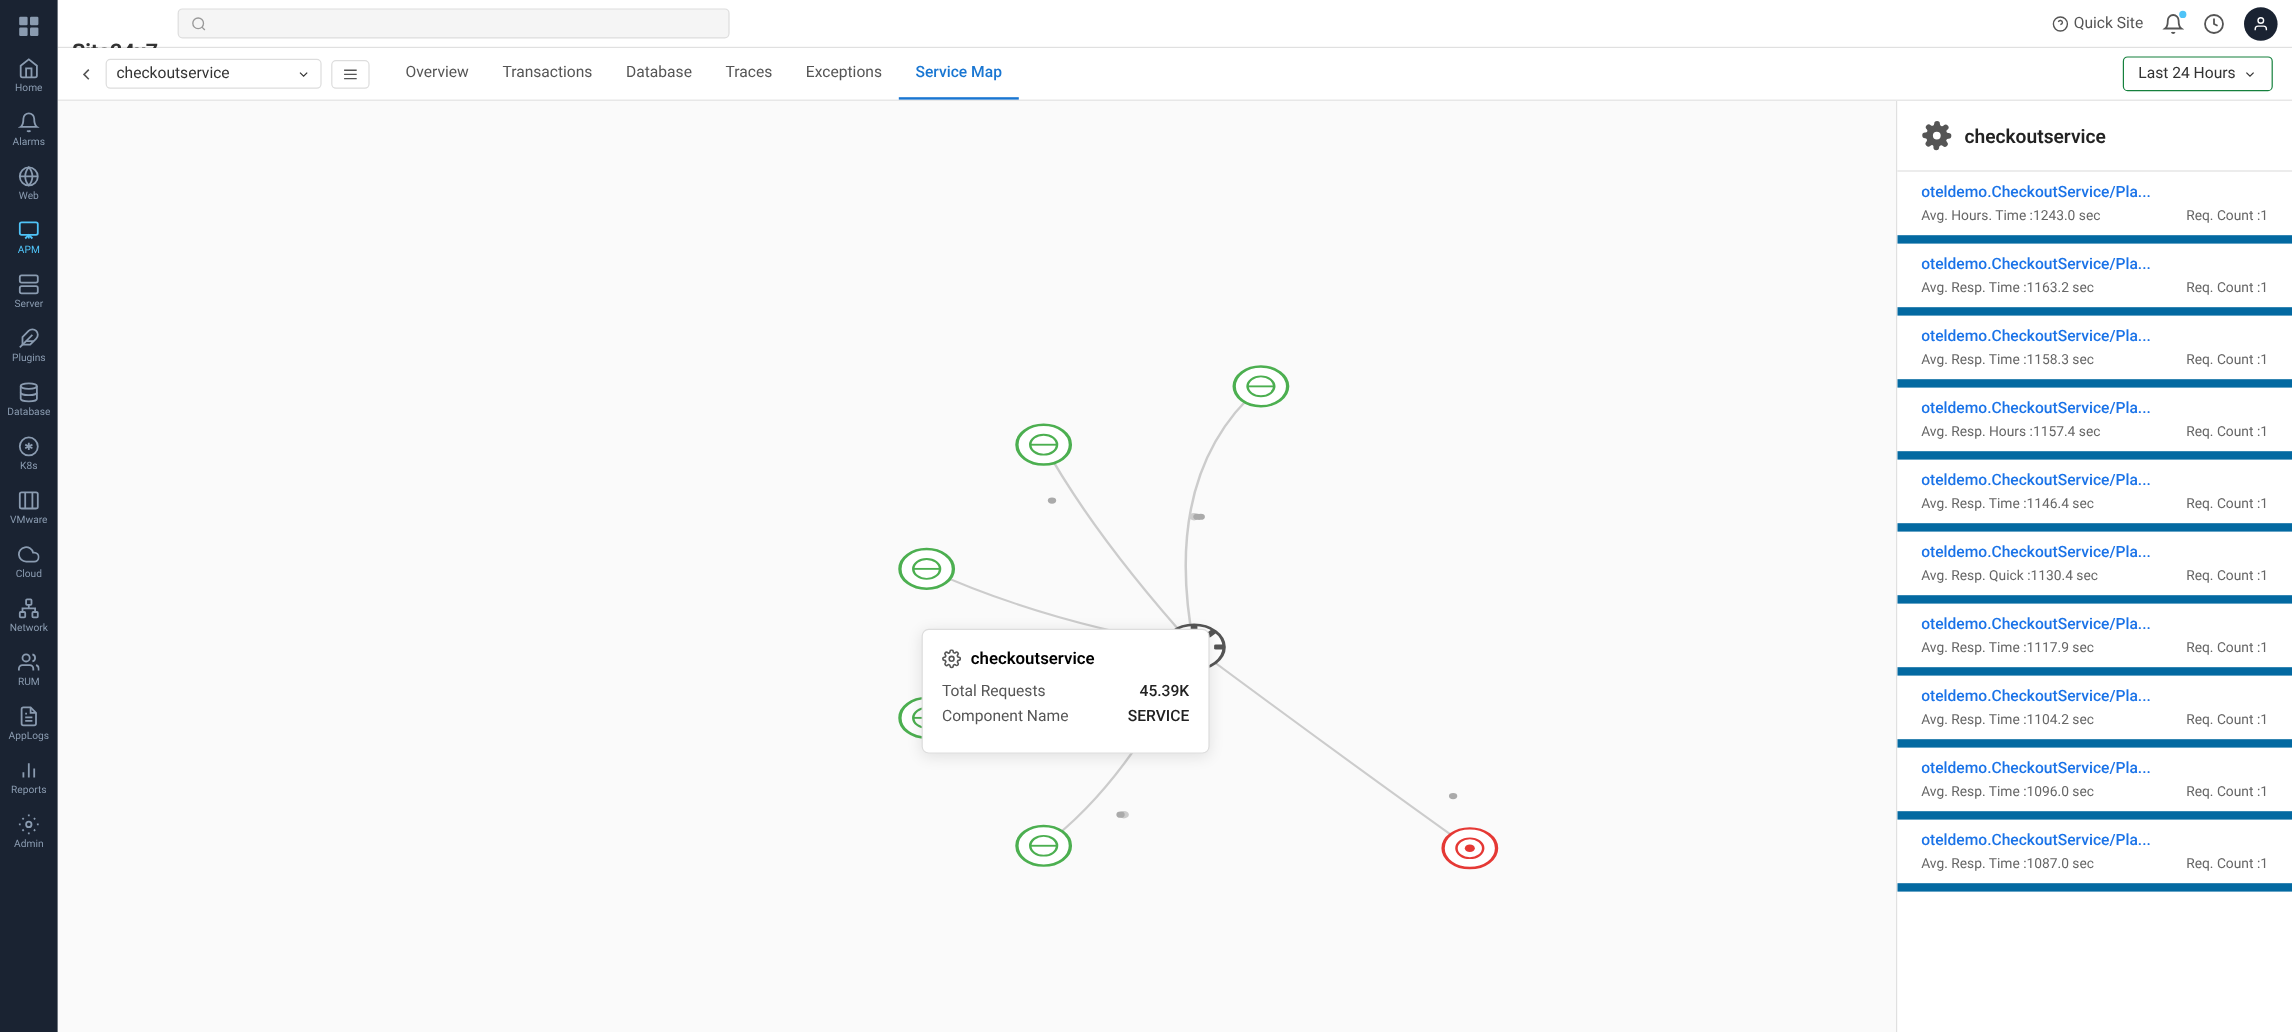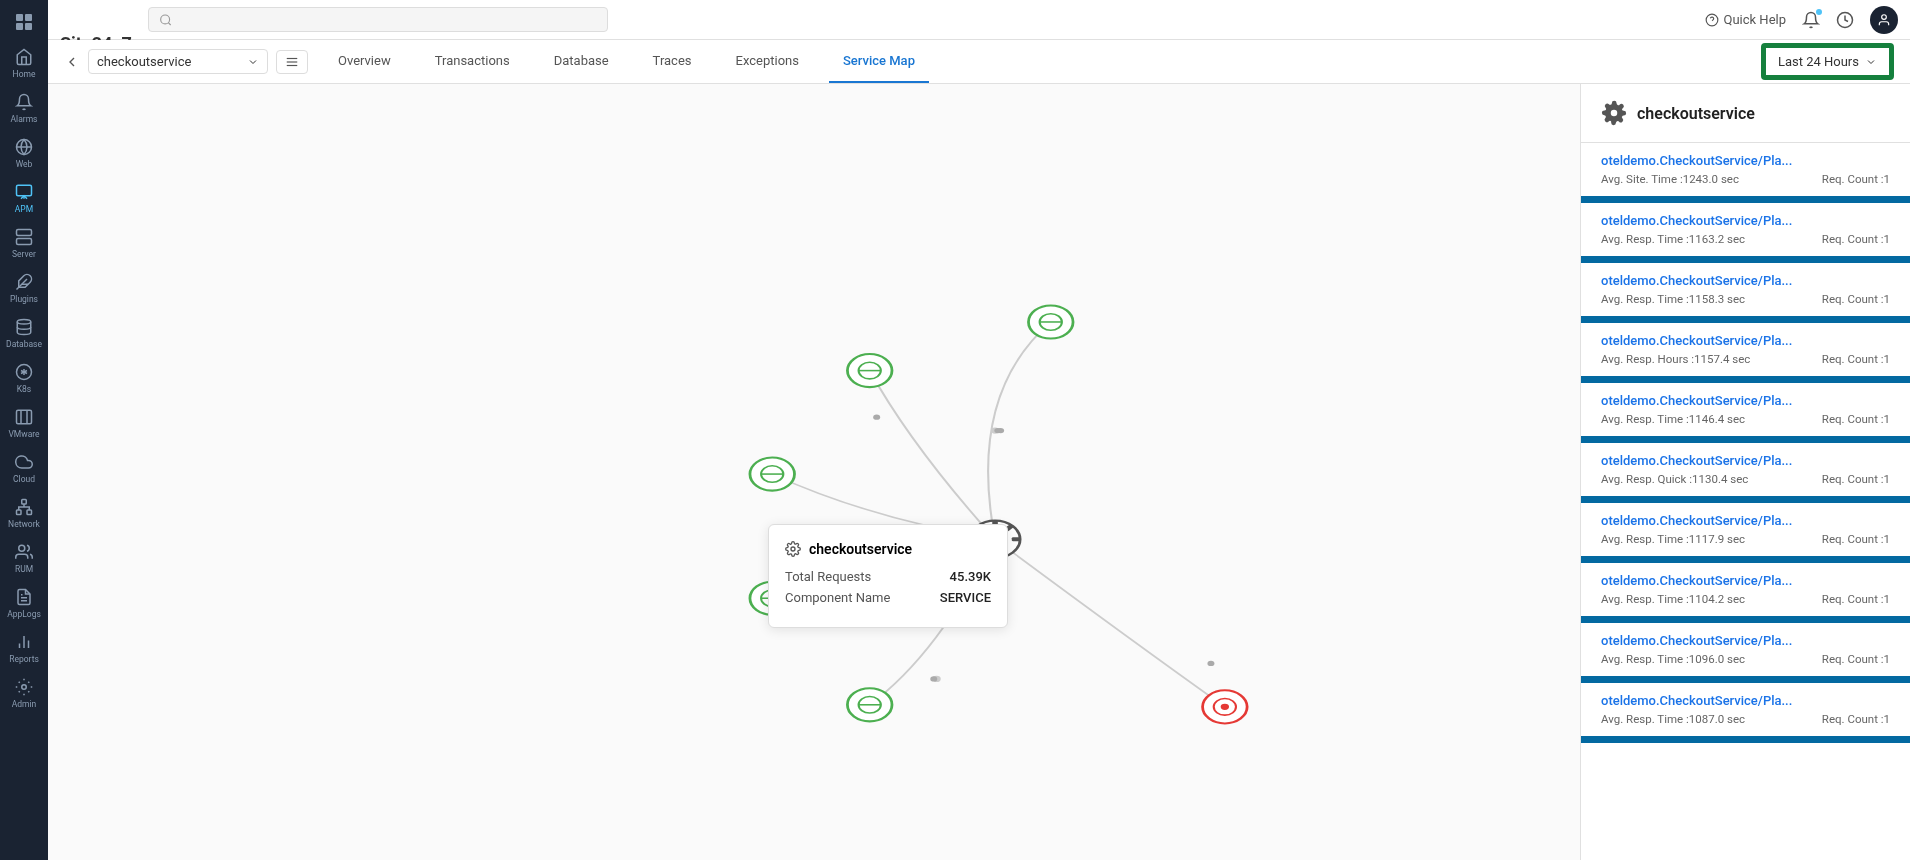--- a/index.html
+++ b/index.html
@@ -162,39 +162,39 @@
       border-radius: 4px;
       padding: 4px 8px;
       cursor: pointer;
       color: #555;
       display: flex;
       align-items: center;
     }
     .nav-tabs {
       display: flex;
       align-items: center;
-      gap: 16px;
+      gap: 0;
       margin-left: 16px;
       height: 100%;
     }
     .nav-tab {
       padding: 0 14px;
       height: 100%;
       display: flex;
       align-items: center;
       font-size: 13px;
       color: #555;
       cursor: pointer;
       border-bottom: 2px solid transparent;
       white-space: nowrap;
     }
     .nav-tab.active { color: #1976d2; border-bottom: 2px solid #1976d2; font-weight: 500; }
     .time-selector {
       margin-left: auto;
-      border: 5px solid #15803d;
+      border: 1px solid #15803d;
       border-radius: 4px;
       padding: 6px 12px;
       font-size: 13px;
       color: #333;
       background: #fff;
       cursor: pointer;
       display: flex;
       align-items: center;
       gap: 6px;
     }
@@ -449,21 +449,21 @@
         </svg>
       <input type="text" placeholder="" style="">
     </div>
     <div class="topbar-right">
       <div class="quick-help">
         <svg width="14" height="14" viewBox="0 0 24 24" fill="none" stroke="#555" stroke-width="2">
             <circle cx="12" cy="12" r="10"></circle>
             <path d="M9.09 9a3 3 0 015.83 1c0 2-3 3-3 3"></path>
             <line x1="12" y1="17" x2="12.01" y2="17" stroke-width="3"></line>
           </svg>
-        <span>Quick Help</span>
+        <span>Quick Site</span>
       </div>
       <div class="topbar-icon-btn">
         <svg width="18" height="18" viewBox="0 0 24 24" fill="none" stroke="currentColor" stroke-width="2">
             <path d="M18 8A6 6 0 006 8c0 7-3 9-3 9h18s-3-2-3-9"></path>
             <path d="M13.73 21a2 2 0 01-3.46 0"></path>
           </svg>
         <span class="notification-dot"></span>
       </div>
       <div class="topbar-icon-btn">
         <svg width="18" height="18" viewBox="0 0 24 24" fill="none" stroke="currentColor" stroke-width="2">
@@ -632,21 +632,21 @@
         <svg width="26" height="26" viewBox="0 0 24 24" fill="#555" stroke="none">
           <path d="M19.4 15a1.65 1.65 0 00.33 1.82l.06.06a2.2 2.2 0 010 3.12 2.2 2.2 0 01-3.12 0l-.06-.06a1.65 1.65 0 00-1.82-.33 1.65 1.65 0 00-1 1.51V21a2.2 2.2 0 01-4.4 0v-.09A1.65 1.65 0 009 19.4a1.65 1.65 0 00-1.82.33l-.06.06a2.2 2.2 0 01-3.12-3.12l.06-.06A1.65 1.65 0 004.4 15a1.65 1.65 0 00-1.51-1H3a2.2 2.2 0 010-4.4h.09A1.65 1.65 0 004.6 9a1.65 1.65 0 00-.33-1.82l-.06-.06a2.2 2.2 0 013.12-3.12l.06.06A1.65 1.65 0 009 4.4a1.65 1.65 0 001-1.51V3a2.2 2.2 0 014.4 0v.09a1.65 1.65 0 001 1.51 1.65 1.65 0 001.82-.33l.06-.06a2.2 2.2 0 013.12 3.12l-.06.06A1.65 1.65 0 0019.4 9a1.65 1.65 0 001.51 1H21a2.2 2.2 0 010 4.4h-.09a1.65 1.65 0 00-1.51 1zM12 15a3 3 0 100-6 3 3 0 000 6z" fill-rule="evenodd"></path>
         </svg>
         <span class="right-panel-title">checkoutservice</span>
       </div>
       <div class="right-panel-list">
 
       <div class="right-panel-item">
     <div class="rpi-title">oteldemo.CheckoutService/Pla...</div>
     <div class="rpi-meta">
-      <span>Avg. Site. Time :1243.0 sec</span>
+      <span>Avg. Hours. Time :1243.0 sec</span>
       <span>Req. Count :1</span>
     </div>
   </div>
           <div class="right-panel-item">
     <div class="rpi-title">oteldemo.CheckoutService/Pla...</div>
     <div class="rpi-meta">
       <span>Avg. Resp. Time :1163.2 sec</span>
       <span>Req. Count :1</span>
     </div>
   </div>

